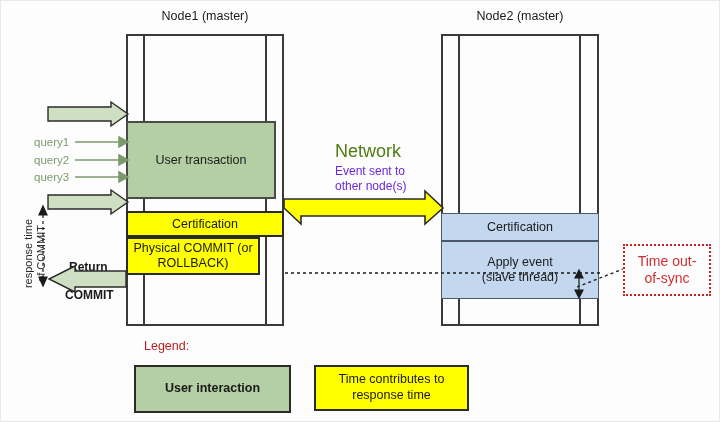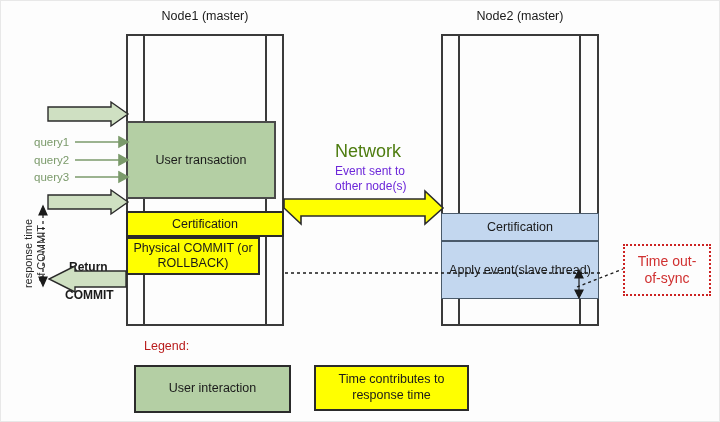--- a/index.html
+++ b/index.html
@@ -160,21 +160,21 @@
 
   <div class="abs phase phase-yellow" style="left:125px; top:236px; width:134px; height:38px; flex-direction:column;">
     <span>Physical COMMIT (or</span>
     <span>ROLLBACK)</span>
   </div>
 
   <div class="abs phase phase-blue" style="left:440px; top:212px; width:158px; height:28px;">
     <span>Certification</span>
   </div>
 
-  <div class="abs phase phase-blue" style="left:440px; top:240px; width:158px; height:58px; flex-direction:row;">
+  <div class="abs phase phase-blue" style="left:440px; top:240px; width:158px; height:58px; flex-direction:column;">
     <span>Apply event</span>
     <span>(slave thread)</span>
   </div>
 
   <div class="abs network-title" style="left:334px; top:140px;">Network</div>
   <div class="abs network-sub" style="left:334px; top:163px;">Event sent to</div>
   <div class="abs network-sub" style="left:334px; top:178px;">other node(s)</div>
 
   <div class="abs lbl lbl-bold" style="left:64px; top:106px;">BEGIN</div>
   <div class="abs lbl lbl-bold" style="left:60px; top:194px;">COMMIT</div>
@@ -192,21 +192,21 @@
     <div class="vert-label" style="position:absolute; left:26px; top:90px; width:95px;">of COMMIT</div>
   </div>
 
   <div class="abs oos-box" style="left:622px; top:243px; width:88px; height:52px; flex-direction:column;">
     <span>Time out-</span>
     <span>of-sync</span>
   </div>
 
   <div class="abs legend-title" style="left:143px; top:338px;">Legend:</div>
 
-  <div class="abs legend-box legend-green" style="left:133px; top:364px; width:157px; height:48px;">
+  <div class="abs legend-box legend-green" style="left:133px; top:364px; width:157px; height:48px;font-weight:bold;">
     <span>User interaction</span>
   </div>
 
   <div class="abs legend-box legend-yellow" style="left:313px; top:364px; width:155px; height:46px; flex-direction:column;">
     <span>Time contributes to</span>
     <span>response time</span>
   </div>
 
   <svg class="overlay" viewBox="0 0 720 422">
 

